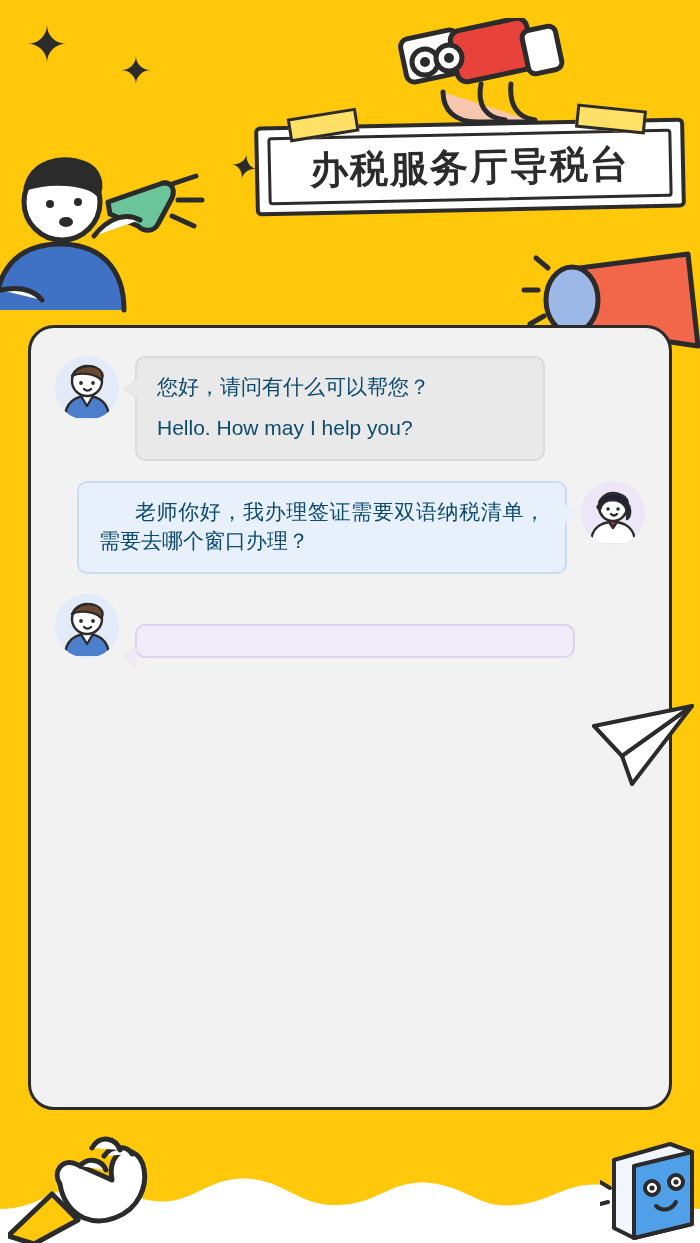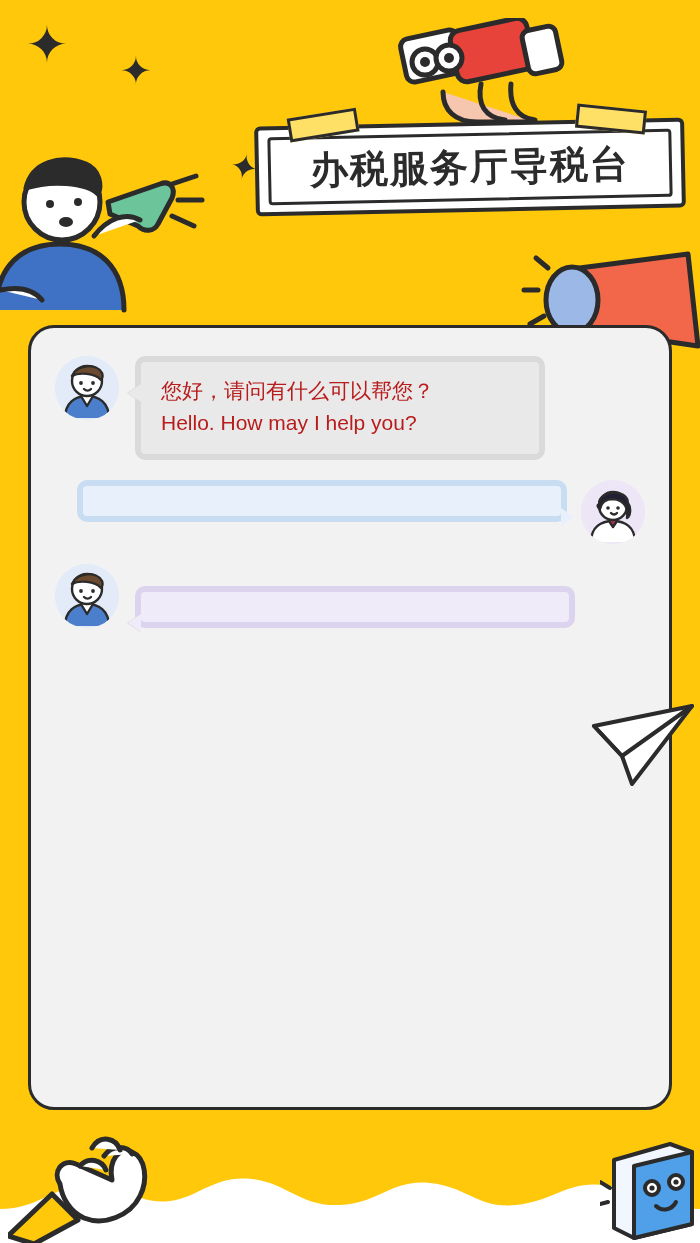--- a/index.html
+++ b/index.html
@@ -118,26 +118,26 @@
     flex: 0 0 64px;
     position: relative;
     overflow: hidden;
     border: 0;
   }
   .avatar.clerk { background: #E3EAF8; }
   .avatar.woman { background: #EDE6F7; }
 
   .bubble {
     position: relative;
-    border: 6px solid #1d4ed8;
+    border: 2px solid #1d4ed8;
     border-radius: 10px;
     padding: 14px 20px 16px 20px;
     font-size: 21px;
     line-height: 1.42;
-    color: #b91c1c;
+    color: #0c4a6e;
   }
   .bubble.gray { background: #E9E9E9; border-color: #DADADA; }
   .bubble.blue { background: #E7F0FB; border-color: #C9DDF2; }
   .bubble.lilac { background: #EFEBF8; border-color: #DCD4EE; }
 
   .bubble .indent { text-indent: 36px; display: block; }
   .bubble .just { text-align: justify; text-align-last: left; }
 
   
   .tail-left, .tail-right {
@@ -158,21 +158,21 @@
     border-top: 9px solid transparent;
     border-bottom: 9px solid transparent;
     border-left: 13px solid #E7F0FB;
   }
 
   .msg1 { margin-left: 16px; width: 410px; }
   .msg2 { width: 490px; margin-right: 14px; }
   .msg3 { margin-left: 16px; width: 440px; }
 
   .seg { display: block; }
-  .seg.en { margin-top: 2px; }
+  .seg.en { margin-top: 11px; }
 
   .row.msg2row { align-items: flex-start; }
   .row.msg3row { align-items: flex-end; }
 </style>
 </head>
 <body>
 
 <div class="sparkle s1">✦</div>
 <div class="sparkle s2">✦</div>
 <div class="sparkle s3">✦</div>
@@ -254,20 +254,21 @@
     <div class="bubble gray msg1">
       <span class="tail-left"></span>
       <span class="seg zh">您好，请问有什么可以帮您？</span>
       <span class="seg en">Hello. How may I help you?</span>
     </div>
   </div>
 
   <div class="row right msg2row">
     <div class="bubble blue msg2">
       <span class="tail-right"></span>
+      <span class="seg zh indent just">老师你好，我办理签证需要双语纳税清单，需要去哪个窗口办理？</span>
     </div>
     <div class="avatar woman">
       <svg width="64" height="64" viewBox="0 0 64 64">
         <circle cx="32" cy="32" r="32" fill="#EDE6F7"></circle>
         <g stroke="#2b2b2b" stroke-width="2.4" stroke-linejoin="round" stroke-linecap="round">
           <path d="M10 62 C10 47 20 41 32 41 C44 41 54 47 54 62" fill="#FFFFFF"></path>
           <path d="M28 41 L32 47 L36 41" fill="#B03050"></path>
           <circle cx="32" cy="26" r="14" fill="#FFFFFF"></circle>
           <path d="M18 24 C18 10 46 8 47 23 C50 27 50 36 46 38 C47 28 44 20 32 19 C24 19 20 23 19 29 C16 27 16 25 18 24 Z" fill="#241E33"></path>
           <circle cx="27" cy="28" r="1.8" fill="#2b2b2b" stroke="none"></circle>

